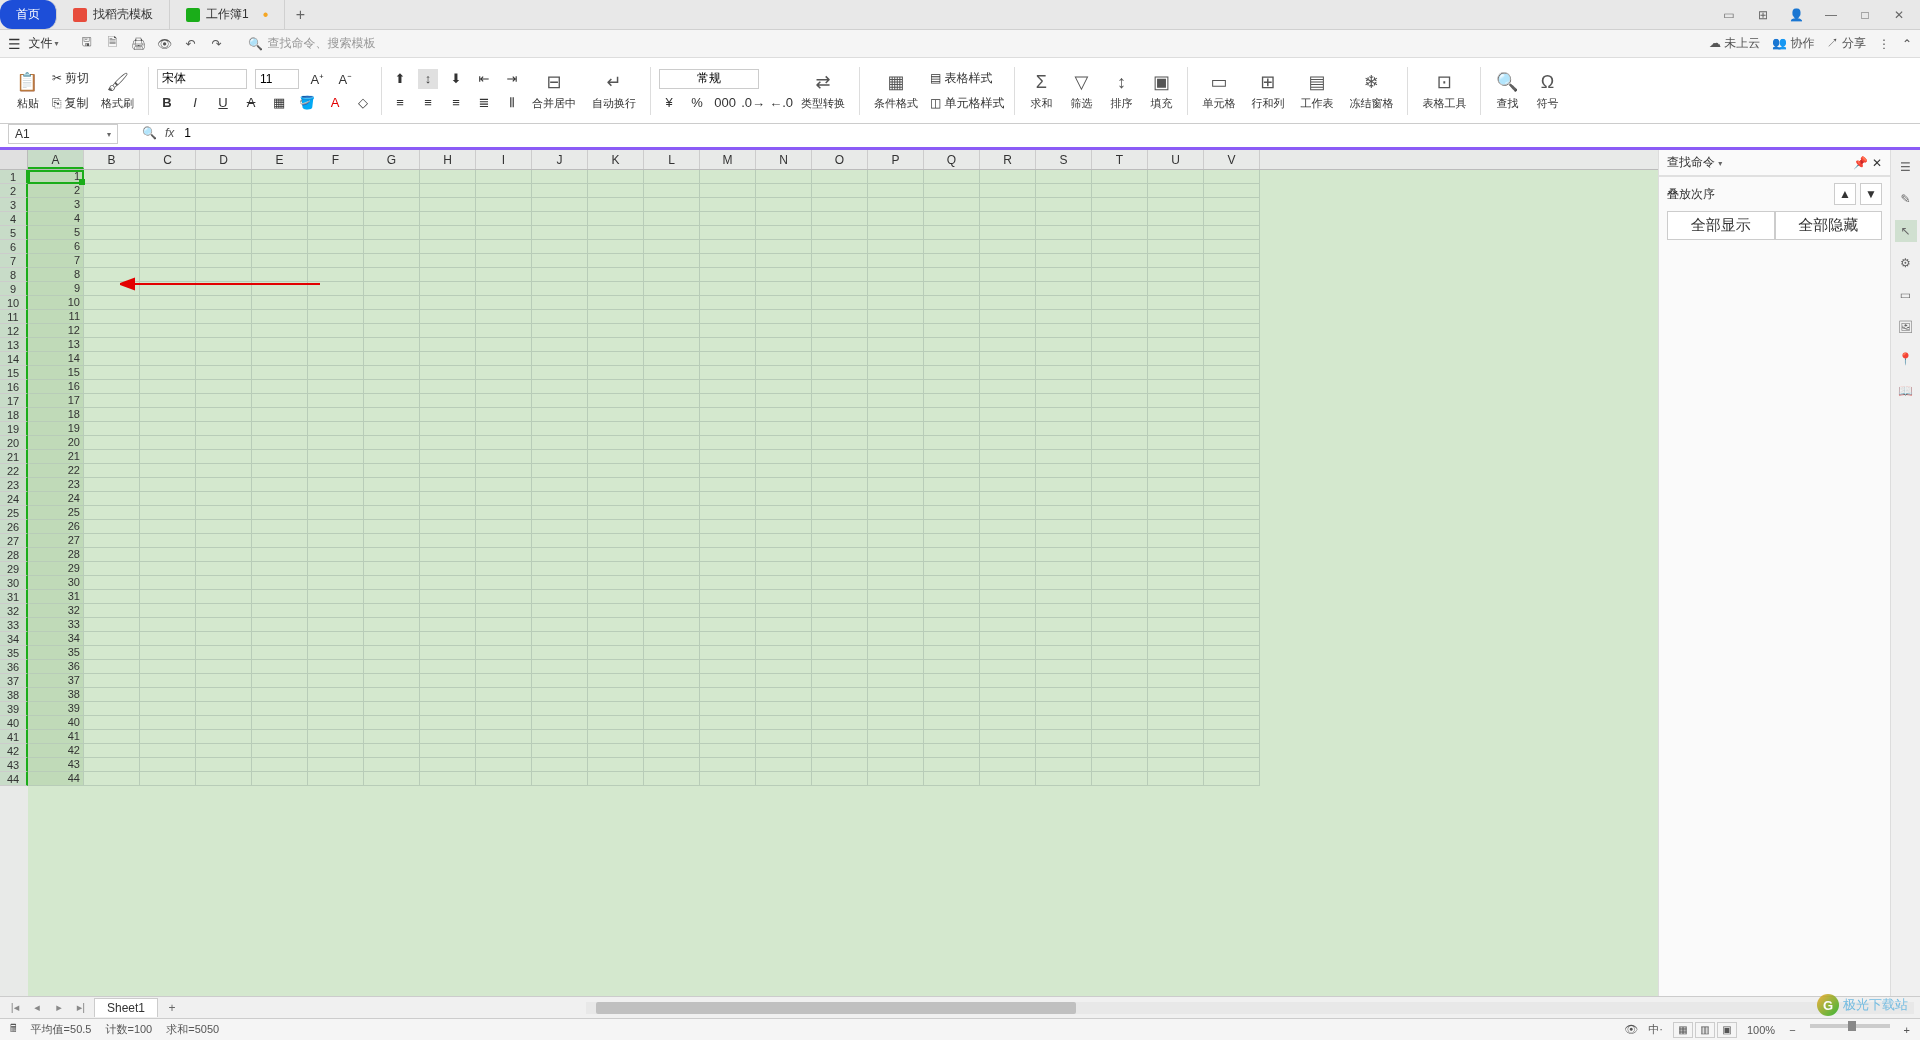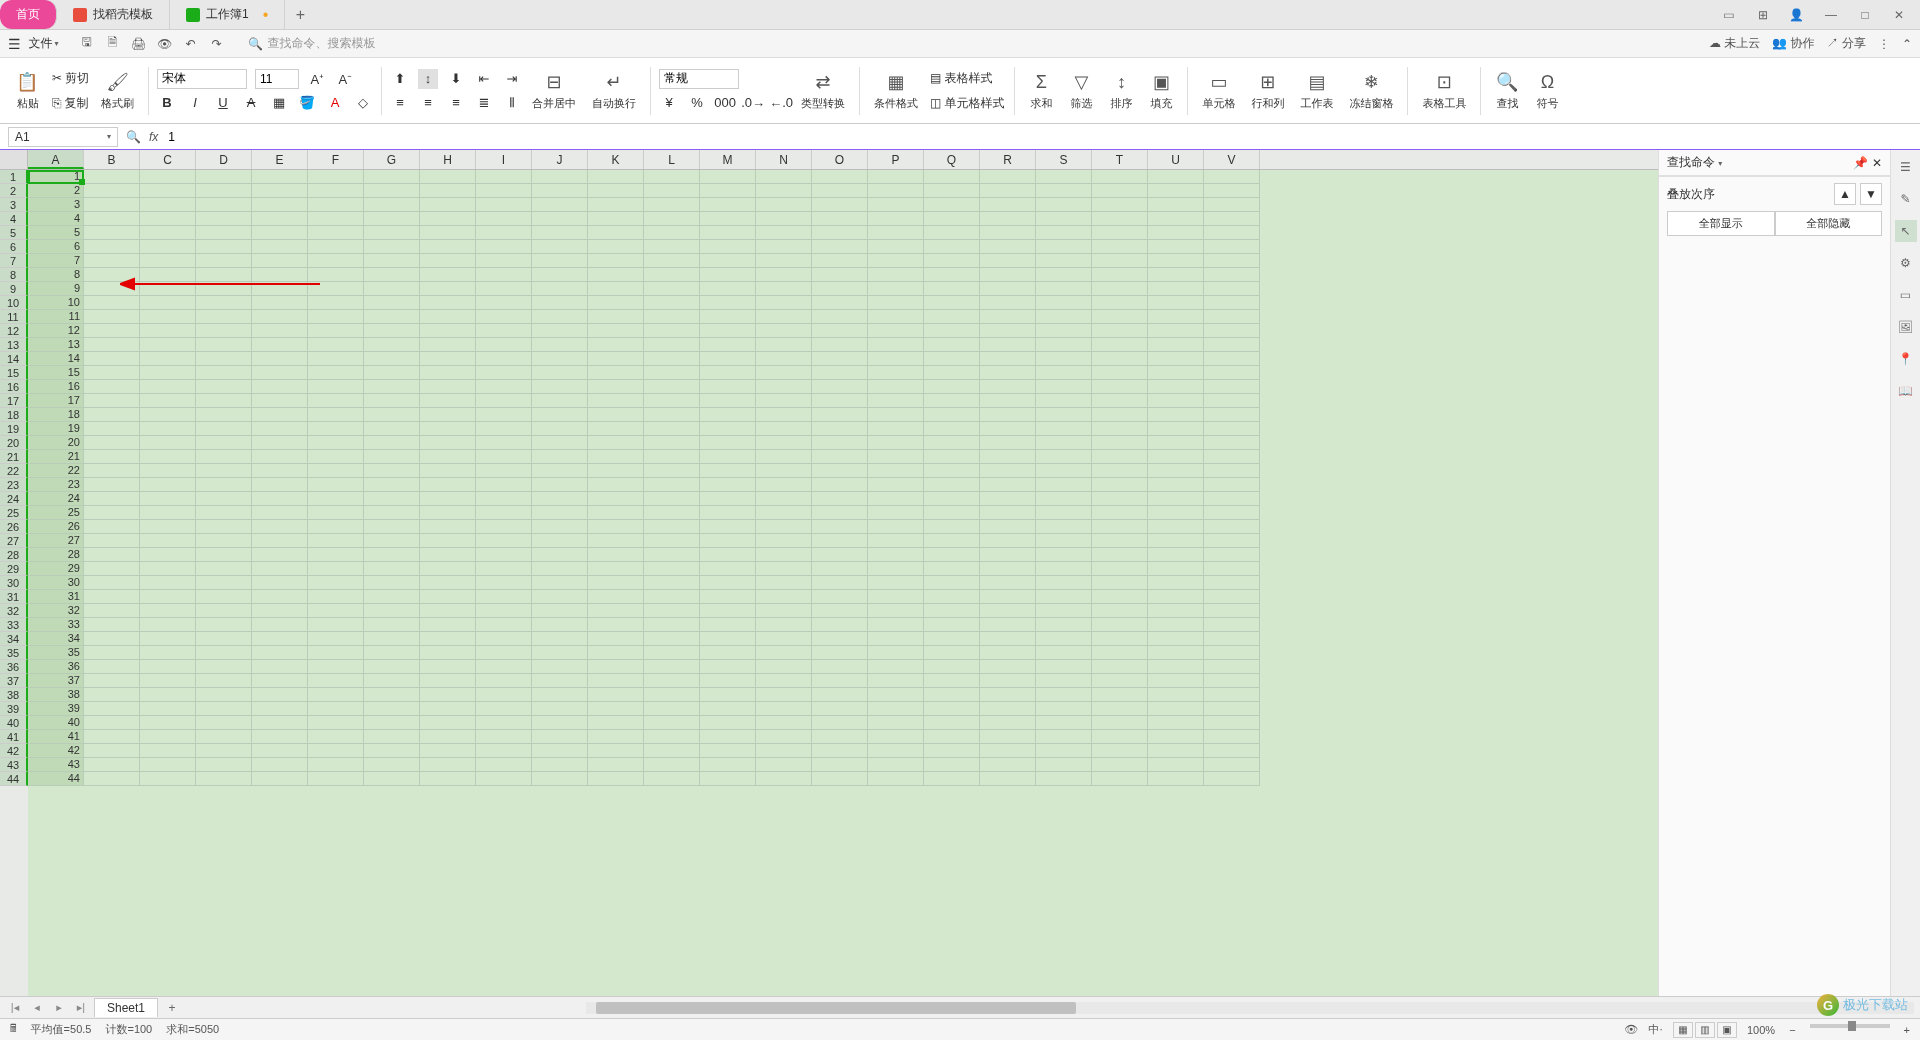--- a/index.html
+++ b/index.html
@@ -1,21 +1,21 @@
 <!DOCTYPE html>
 <html><head>
 <meta charset="utf-8">
 <style>
 * { margin: 0; padding: 0; box-sizing: border-box; font-family: "Microsoft YaHei", Arial, sans-serif; }
 body { background: #fff; font-size: 12px; color: #333; overflow: hidden; width: 1920px; height: 1040px; position: relative; }
 
 
 .titlebar { height: 30px; background: #e8e8e8; display: flex; align-items: stretch; border-bottom: 1px solid #d0d0d0; }
 .tab { display: flex; align-items: center; padding: 0 16px; font-size: 12px; border-right: 1px solid #d0d0d0; cursor: pointer; gap: 6px; }
-.tab.home { background: #ec4899; color: #fff; border-radius: 12px; }
+.tab.home { background: #1d4ed8; color: #fff; border-radius: 12px; }
 .tab-icon { width: 14px; height: 14px; display: inline-block; }
 .tab-icon.red { background: #e74c3c; border-radius: 2px; }
 .tab-icon.green { background: #1aad19; border-radius: 2px; }
 .tab-modified { color: #f5a623; font-size: 16px; margin-left: 8px; }
 .tab-add { width: 30px; display: flex; align-items: center; justify-content: center; font-size: 16px; color: #666; cursor: pointer; }
 .titlebar-spacer { flex: 1; }
 .titlebar-right { display: flex; align-items: center; gap: 8px; padding-right: 8px; }
 .win-btn { width: 26px; height: 26px; display: flex; align-items: center; justify-content: center; cursor: pointer; color: #666; }
 
 
@@ -39,21 +39,21 @@
 .ribbon-icon-lg { width: 24px; height: 24px; display: flex; align-items: center; justify-content: center; font-size: 18px; color: #555; }
 .ribbon-row { display: flex; align-items: center; gap: 8px; font-size: 11px; }
 .ribbon-small { display: flex; align-items: center; gap: 3px; cursor: pointer; padding: 2px; }
 .ribbon-stack { display: flex; flex-direction: column; gap: 4px; }
 .font-select { border: 1px solid #ccc; padding: 2px 4px; font-size: 12px; width: 90px; background: #fff; }
 .size-select { border: 1px solid #ccc; padding: 2px 4px; font-size: 12px; width: 44px; background: #fff; }
 .fmt-btn { width: 20px; height: 20px; display: flex; align-items: center; justify-content: center; cursor: pointer; font-size: 13px; }
 .dropdown-caret { font-size: 8px; color: #666; }
 
 
-.formula-bar { height: 26px; background: #fff; border-bottom: 1px solid #8b5cf6; display: flex; align-items: center; padding: 0 8px; gap: 8px; }
+.formula-bar { height: 26px; background: #fff; border-bottom: 3px solid #8b5cf6; display: flex; align-items: flex-start; padding: 0 8px; gap: 24px; }
 .name-box { border: 1px solid #ccc; width: 110px; padding: 2px 6px; text-align: center; font-size: 12px; background: #fff; display: flex; align-items: center; justify-content: space-between; }
 .fx-area { display: flex; align-items: center; gap: 8px; flex: 1; }
 .fx-label { font-style: italic; color: #555; }
 .formula-input { border: none; outline: none; flex: 1; font-size: 12px; padding: 2px; }
 
 
 .main { display: flex; height: calc(100% - 30px - 28px - 66px - 26px - 22px - 22px); }
 .sheet-area { flex: 1; display: flex; flex-direction: column; overflow: hidden; position: relative; }
 .col-headers { display: flex; height: 20px; background: #e8eae8; border-bottom: 1px solid #bbb; }
 .corner { width: 28px; height: 20px; background: #e0e0e0; border-right: 1px solid #bbb; border-bottom: 1px solid #bbb; }
@@ -76,21 +76,21 @@
 
 
 .right-panel { width: 232px; background: #fafafa; border-left: 1px solid #ddd; display: flex; flex-direction: column; }
 .panel-header { height: 26px; display: flex; align-items: center; justify-content: space-between; padding: 0 8px; border-bottom: 1px solid #e0e0e0; font-size: 12px; }
 .panel-body { flex: 1; padding: 10px; font-size: 12px; color: #555; }
 .panel-footer { border-top: 1px solid #e0e0e0; padding: 6px 8px; display: flex; flex-direction: column; gap: 6px; font-size: 12px; }
 .order-row { display: flex; align-items: center; justify-content: space-between; gap: 28px; }
 .order-btns { display: flex; gap: 4px; }
 .sq-btn { width: 22px; height: 22px; border: 1px solid #ccc; display: flex; align-items: center; justify-content: center; cursor: pointer; background: #fff; }
 .show-hide { display: flex; gap: 0; }
-.sh-btn { flex: 1; border: 1px solid #ccc; padding: 4px; text-align: center; cursor: pointer; background: #fff; font-size: 11px; }
+.sh-btn { flex: 1; border: 1px solid #ccc; padding: 4px; text-align: center; cursor: pointer; background: #fff; font-size: 15px; }
 
 .side-icons { width: 30px; background: #f0f0f0; border-left: 1px solid #ddd; display: flex; flex-direction: column; align-items: center; padding-top: 6px; gap: 10px; }
 .side-icon { width: 22px; height: 22px; display: flex; align-items: center; justify-content: center; cursor: pointer; color: #666; }
 .side-icon.active { background: #d0e0d0; }
 
 
 .sheet-tabs { height: 22px; background: #f0f0f0; border-top: 1px solid #ccc; display: flex; align-items: center; padding: 0 6px; gap: 4px; }
 .nav-btn { width: 18px; text-align: center; cursor: pointer; color: #888; font-size: 11px; }
 .sheet-tab { padding: 2px 12px; background: #fff; border: 1px solid #ccc; border-bottom: none; font-size: 12px; cursor: pointer; }
 .sheet-add { width: 20px; text-align: center; cursor: pointer; color: #666; }
@@ -242,21 +242,21 @@
   </div>
   <div class="ribbon-group">
     <div class="ribbon-big">
         <span class="ribbon-icon-lg">↵</span>
         <span>自动换行</span>
       </div>
   </div>
   <div class="ribbon-sep"></div>
   <div class="ribbon-stack">
     <div class="ribbon-row">
-        <input class="font-select" style="width: 80px;" value="常规">
+        <input class="font-select" style="width: 100px; text-align: center;" value="常规">
       </div>
     <div class="ribbon-row">
       <span class="fmt-btn">¥</span>
       <span class="fmt-btn">%</span>
       <span class="fmt-btn">000</span>
       <span class="fmt-btn">.0→</span>
       <span class="fmt-btn">←.0</span>
     </div>
   </div>
   <div class="ribbon-group">

